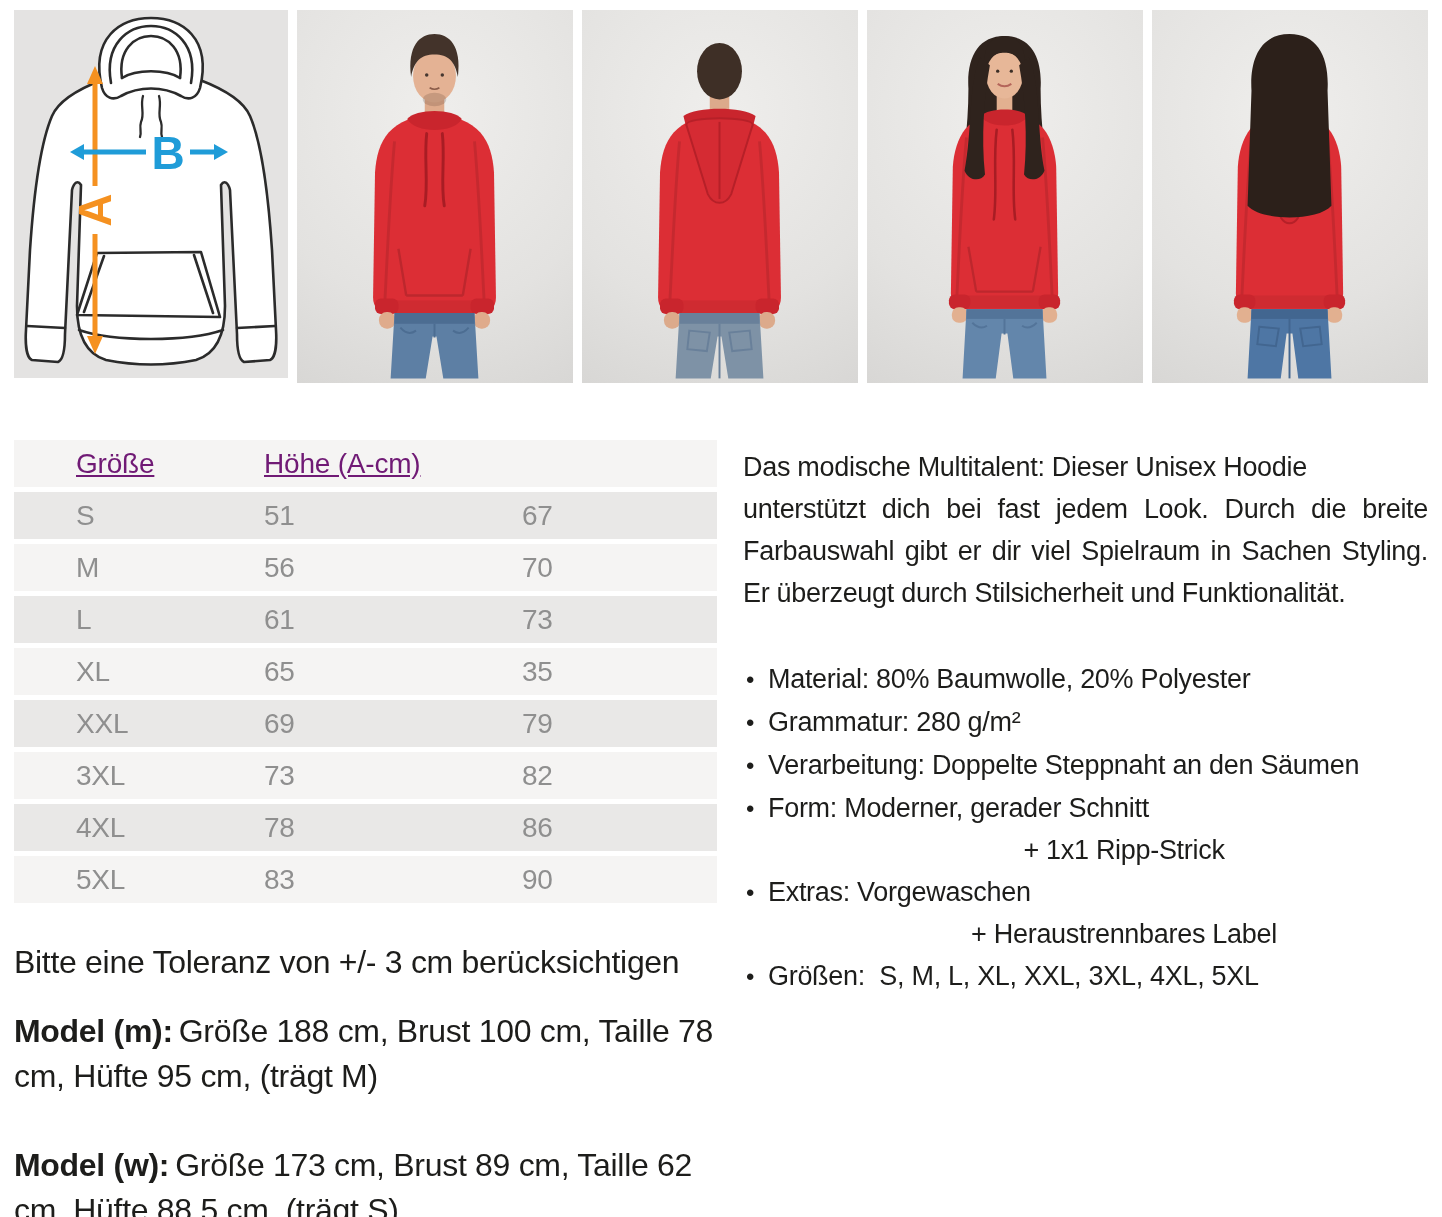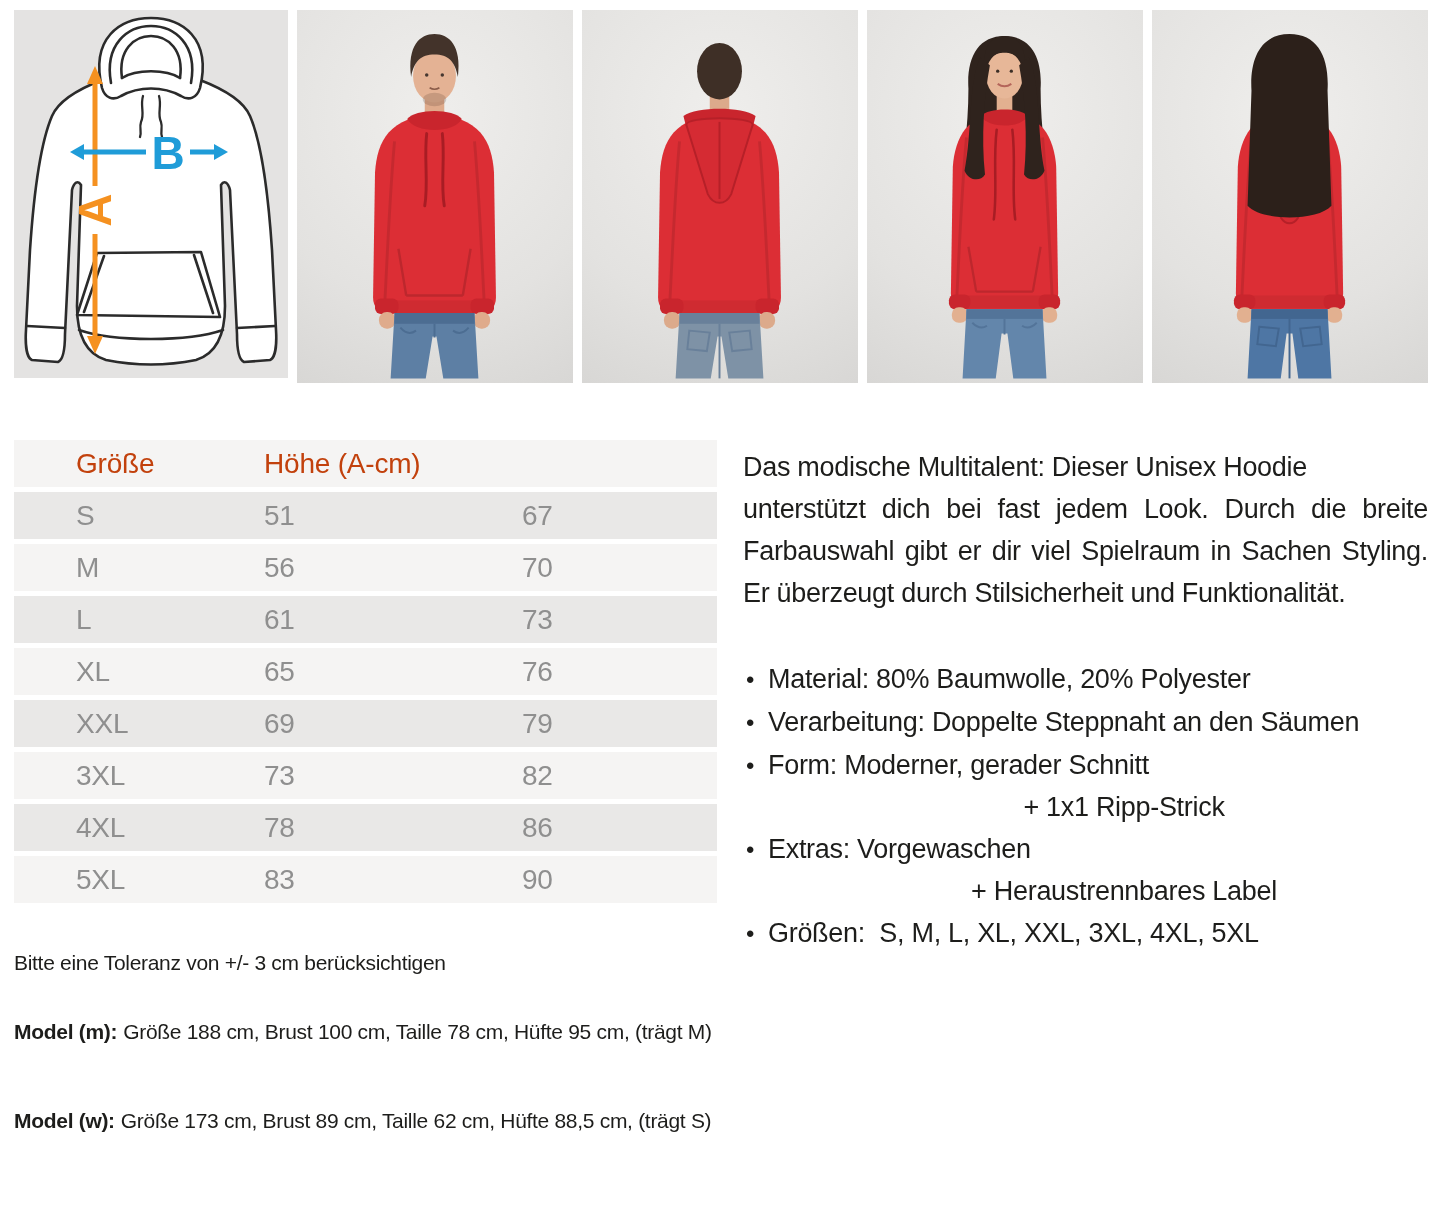--- a/index.html
+++ b/index.html
@@ -16,24 +16,24 @@
   
   .content{display:flex;margin:55px 14px 0 14px;gap:26px;}
   .left-col{width:703px;flex:0 0 auto;}
   .right-col{width:685px;flex:0 0 auto;padding-top:6px;}
 
   
   .size-table{width:703px;font-size:28px;letter-spacing:-0.2px;}
   .t-row{display:grid;grid-template-columns:188px 258px 1fr;align-items:center;
     height:47px;margin-bottom:5px;padding-left:62px;background:#f5f4f3;color:#8f8f8f;}
   .t-row.dark{background:#e9e8e7;}
-  .t-row.t-header{color:#c2410c;}
-
-  
-  .note{font-size:21px;line-height:45px;letter-spacing:-0.3px;color:#1d1d1b;}
+  .t-row.t-header{color:#701a75;text-decoration:underline;}
+
+  
+  .note{font-size:32px;line-height:45px;letter-spacing:-0.3px;color:#1d1d1b;}
   .tolerance{margin-top:37px;}
   .model-m{margin-top:24px;}
   .model-w{margin-top:44px;}
   .note b{font-weight:700;margin-right:6px;}
 
   
   .desc{font-size:27px;line-height:42px;letter-spacing:-0.3px;text-align:justify;}
   .bullets{margin-top:44px;}
   .bullet{display:flex;font-size:27px;line-height:42px;letter-spacing:-0.3px;}
   .dot{flex:0 0 22px;padding-left:3px;}
@@ -199,21 +199,21 @@
           <div>70</div>
         </div>
         <div class="t-row dark">
           <div>L</div>
           <div>61</div>
           <div>73</div>
         </div>
         <div class="t-row">
           <div>XL</div>
           <div>65</div>
-          <div>76</div>
+          <div>35</div>
         </div>
         <div class="t-row dark">
           <div>XXL</div>
           <div>69</div>
           <div>79</div>
         </div>
         <div class="t-row">
           <div>3XL</div>
           <div>73</div>
           <div>82</div>
@@ -240,20 +240,24 @@
     <div class="right-col">
       <div class="desc"><span>Das modische Multitalent: Dieser Unisex Hoodie</span><br><span>unterstützt dich bei fast jedem Look. Durch die breite Farbauswahl gibt er dir viel Spielraum in Sachen Styling. Er überzeugt durch Stilsicherheit und Funktionalität.</span></div>
 
       <div class="bullets">
         <div class="bullet">
           <span class="dot"></span>
           <div class="b-body"><span>Material: 80% Baumwolle, 20% Polyester</span></div>
         </div>
         <div class="bullet">
           <span class="dot"></span>
+          <div class="b-body"><span>Grammatur: 280 g/m²</span></div>
+        </div>
+        <div class="bullet">
+          <span class="dot"></span>
           <div class="b-body"><span>Verarbeitung: Doppelte Steppnaht an den Säumen</span></div>
         </div>
         <div class="bullet">
           <span class="dot"></span>
           <div class="b-body"><span>Form: Moderner, gerader Schnitt</span>
             <div class="b-extra">+ 1x1 Ripp-Strick</div>
           </div>
         </div>
         <div class="bullet">
           <span class="dot"></span>

